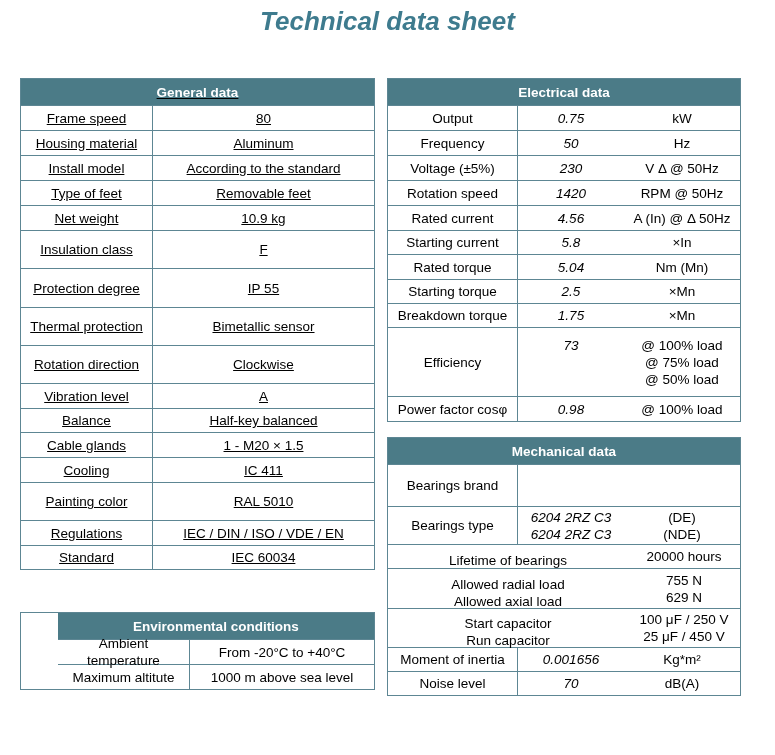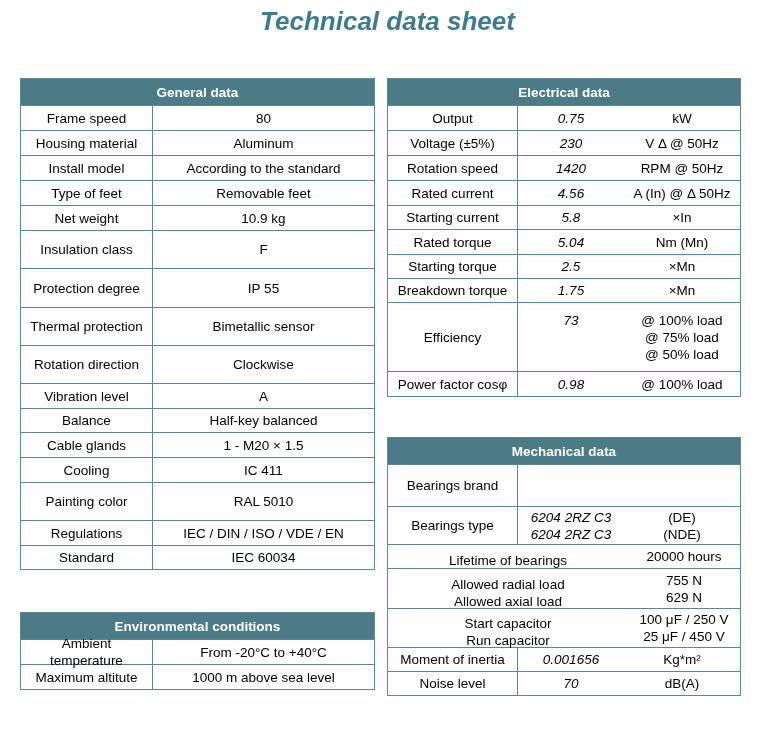--- a/index.html
+++ b/index.html
@@ -40,22 +40,22 @@
   .rt .cspan{width:240px;margin-top:8px;}    
 
   
   .h24{height:24px}.h25{height:25px}.h38{height:38px}.h39{height:39px}
   .h40{height:40px}.h42{height:42px}.h69{height:69px}
 
   
   .vtop{align-items:flex-start !important;padding-top:9px !important;}
 
   
-  #t-general{left:20px;top:78px;width:355px;}
-  #t-env{left:20px;top:612px;width:355px;}
+  #t-general{left:20px;top:78px;width:355px;text-decoration:underline;}
+  #t-env{left:20px;top:612px;width:355px;padding-left:37px;}
   #t-elec{left:387px;top:78px;width:354px;}
   #t-mech{left:387px;top:437px;width:354px;}
 </style>
 </head>
 <body>
 
 <div class="page-title">Technical data sheet</div>
 
 <section class="tbl lt" id="t-general">
   <div class="thead">General data</div>
@@ -136,20 +136,25 @@
       <div class="cv">1000 m above sea level</div>
     </div>
 </section>
 
 <section class="tbl rt" id="t-elec">
   <div class="thead">Electrical data</div>
   <div class="row h25">
       <div class="cl">Output</div>
       <div class="cv">0.75</div>
       <div class="cu">kW</div>
+    </div>
+  <div class="row h25">
+      <div class="cl">Frequency</div>
+      <div class="cv">50</div>
+      <div class="cu">Hz</div>
     </div>
   <div class="row h25">
       <div class="cl">Voltage (±5%)</div>
       <div class="cv">230</div>
       <div class="cu">V Δ @ 50Hz</div>
     </div>
   <div class="row h25">
       <div class="cl">Rotation speed</div>
       <div class="cv">1420</div>
       <div class="cu">RPM @ 50Hz</div>

